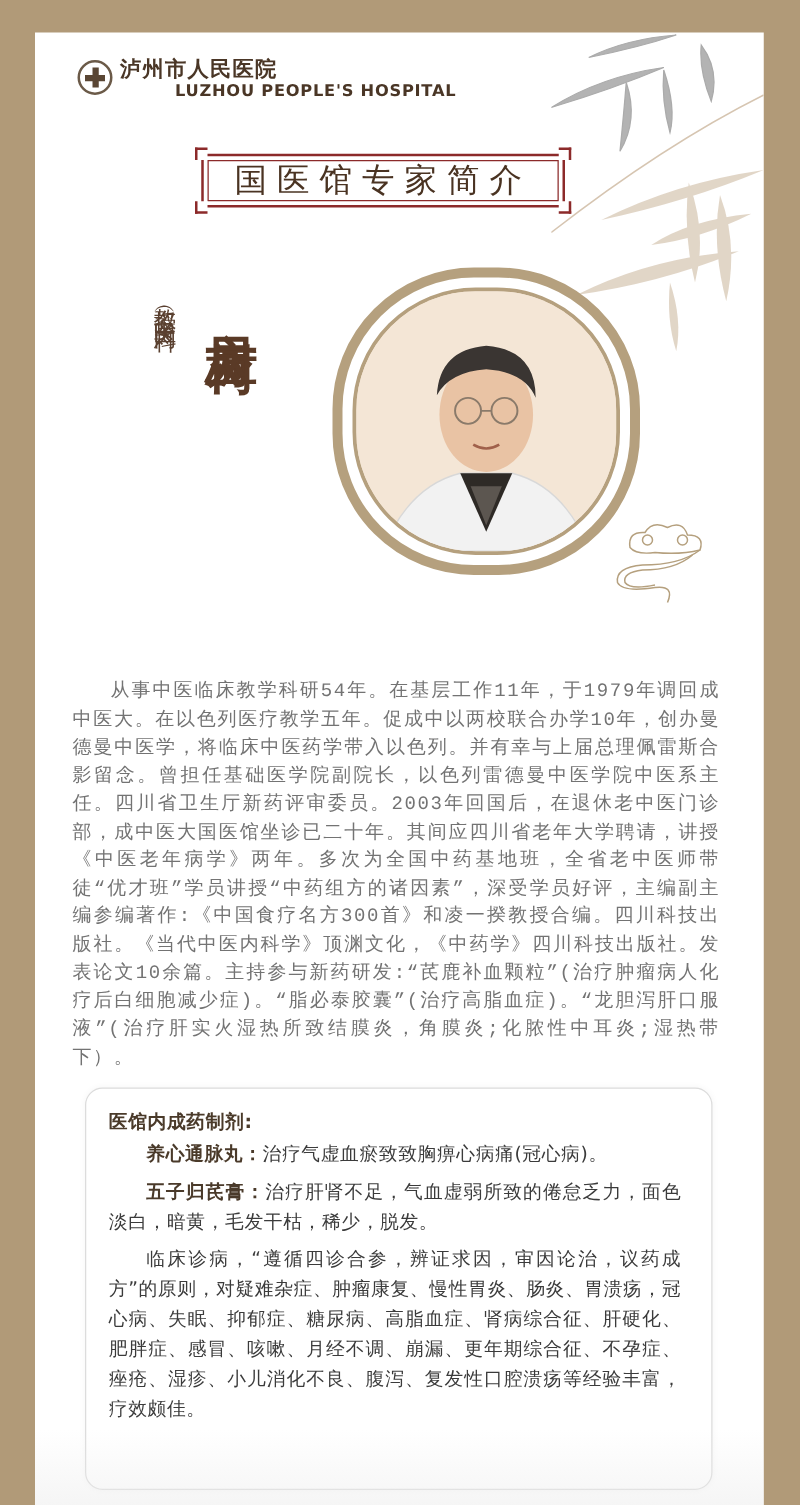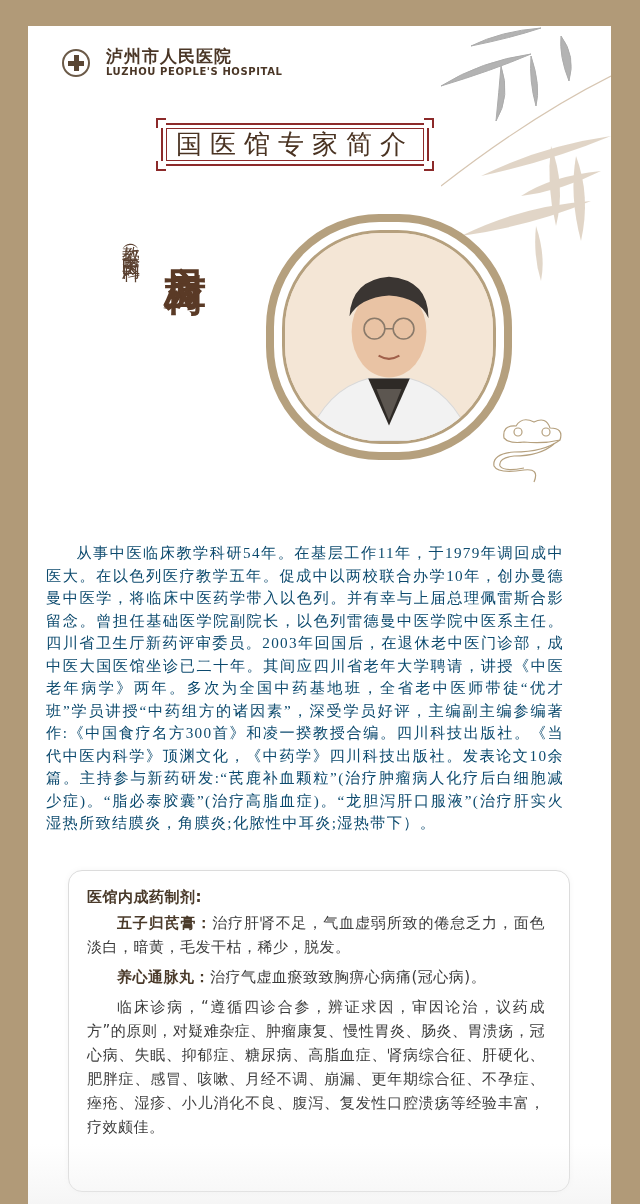--- a/index.html
+++ b/index.html
@@ -13,38 +13,38 @@
     position: absolute;
     left: 28px; top: 26px;
     width: 583px; height: 1178px;
     background: #ffffff;
     overflow: hidden;
   }
   
   .bamboo { position: absolute; right: 0; top: 0; width: 170px; height: 260px; }
   .logo {
     position: absolute; left: 34px; top: 22px;
-    display: flex; align-items: flex-end; gap: 16px;
+    display: flex; align-items: flex-start; gap: 6px;
   }
   .logo-mark {
     width: 28px; height: 28px; border-radius: 50%;
     border: 2px solid #6b5a48; position: relative; background: #fff;
   }
   .logo-mark::before, .logo-mark::after {
     content: ""; position: absolute; background: #5a4634;
   }
   .logo-mark::before { left: 10px; top: 4px; width: 5px; height: 16px; }
   .logo-mark::after { left: 4px; top: 10px; width: 16px; height: 5px; }
   .logo-text { display: flex; flex-direction: column; line-height: 1; }
   .logo-cn { font-size: 17px; font-weight: bold; color: #4a3626; letter-spacing: 1px; }
-  .logo-en { font-size: 10px; color: #4a3626; letter-spacing: 0.6px; margin-top: 2px; font-weight: bold; }
+  .logo-en { font-size: 13px; color: #4a3626; letter-spacing: 0.6px; margin-top: 2px; font-weight: bold; margin-left: 44px; }
 
   .title-frame {
     position: absolute; left: 133px; top: 97px;
-    width: 268px; height: 43px;
+    width: 291px; height: 43px;
     border: 2px solid #8c2a2a;
     display: flex; align-items: center; justify-content: center;
   }
   .title-frame::before {
     content: ""; position: absolute; inset: 3px;
     border: 1px solid #8c2a2a;
   }
   .corner { position: absolute; width: 10px; height: 10px; border: 2px solid #8c2a2a; background: #fff; }
   .corner.tl { left: -7px; top: -7px; border-right: none; border-bottom: none; }
   .corner.tr { right: -7px; top: -7px; border-left: none; border-bottom: none; }
@@ -74,24 +74,24 @@
     position: absolute; inset: 0; border-radius: 46%;
     border: 8px solid #b5a07e; background: #fff;
   }
   .portrait-inner {
     position: absolute; inset: 16px; border-radius: 46%;
     border: 3px solid #b5a07e; background: #f4e6d6; overflow: hidden;
   }
   .cloud { position: absolute; left: 456px; top: 384px; width: 90px; height: 80px; }
 
   .bio {
-    position: absolute; left: 18px; top: 516px; width: 518px;
-    font-size: 15.2px; line-height: 22.5px; color: #0c4a6e;
+    position: absolute; left: 30px; top: 516px; width: 518px;
+    font-size: 15.2px; line-height: 22.5px; color: #737373;
     text-align: justify; text-indent: 2em; letter-spacing: 1.3px;
-    font-family: Liberation Serif, serif;
+    font-family: Liberation Mono, monospace;
   }
 
   .panel {
     position: absolute; left: 40px; top: 844px;
     width: 502px; height: 322px;
     background: #fff;
     border: 1px solid #dcdcdc;
     border-radius: 14px;
     box-shadow: 0 0 6px rgba(0,0,0,0.04);
     padding: 14px 24px 0 18px;
@@ -174,19 +174,19 @@
       <circle cx="62" cy="22" r="4"></circle>
       <path d="M76 30 Q60 42 30 42 Q8 44 10 56 Q14 64 40 60 Q56 58 50 72"></path>
       <path d="M70 34 Q56 46 30 46 Q14 48 16 56 Q20 62 40 58"></path>
     </g>
   </svg>
 
   <p class="bio">从事中医临床教学科研54年。在基层工作11年，于1979年调回成中医大。在以色列医疗教学五年。促成中以两校联合办学10年，创办曼德曼中医学，将临床中医药学带入以色列。并有幸与上届总理佩雷斯合影留念。曾担任基础医学院副院长，以色列雷德曼中医学院中医系主任。四川省卫生厅新药评审委员。2003年回国后，在退休老中医门诊部，成中医大国医馆坐诊已二十年。其间应四川省老年大学聘请，讲授《中医老年病学》两年。多次为全国中药基地班，全省老中医师带徒“优才班”学员讲授“中药组方的诸因素”，深受学员好评，主编副主编参编著作:《中国食疗名方300首》和凌一揆教授合编。四川科技出版社。《当代中医内科学》顶渊文化，《中药学》四川科技出版社。发表论文10余篇。主持参与新药研发:“芪鹿补血颗粒”(治疗肿瘤病人化疗后白细胞减少症)。“脂必泰胶囊”(治疗高脂血症)。“龙胆泻肝口服液”(治疗肝实火湿热所致结膜炎，角膜炎;化脓性中耳炎;湿热带下）。</p>
 
   <div class="panel">
     <h3>医馆内成药制剂:</h3>
+    <p><b>养心通脉丸：</b><span>治疗气虚血瘀致致胸痹心病痛(冠心病)。</span></p>
     <p><b>五子归芪膏：</b><span>治疗肝肾不足，气血虚弱所致的倦怠乏力，面色淡白，暗黄，毛发干枯，稀少，脱发。</span></p>
-    <p><b>养心通脉丸：</b><span>治疗气虚血瘀致致胸痹心病痛(冠心病)。</span></p>
     <p>临床诊病，“遵循四诊合参，辨证求因，审因论治，议药成方”的原则，对疑难杂症、肿瘤康复、慢性胃炎、肠炎、胃溃疡，冠心病、失眠、抑郁症、糖尿病、高脂血症、肾病综合征、肝硬化、肥胖症、感冒、咳嗽、月经不调、崩漏、更年期综合征、不孕症、痤疮、湿疹、小儿消化不良、腹泻、复发性口腔溃疡等经验丰富，疗效颇佳。</p>
   </div>
 
   <div class="bottom-fade"></div>
 </div>
 
 </body></html>

